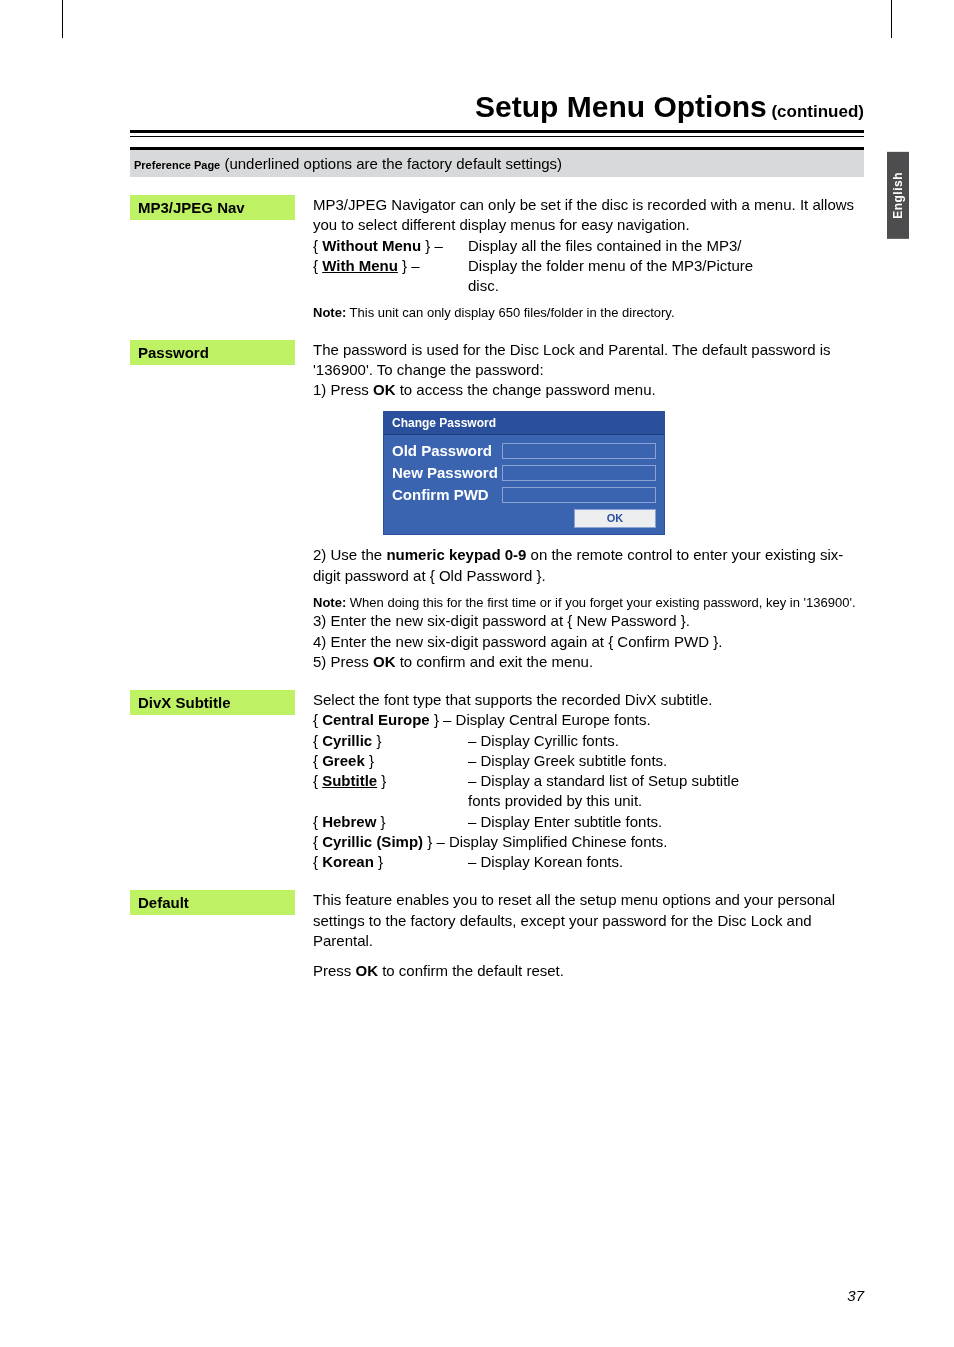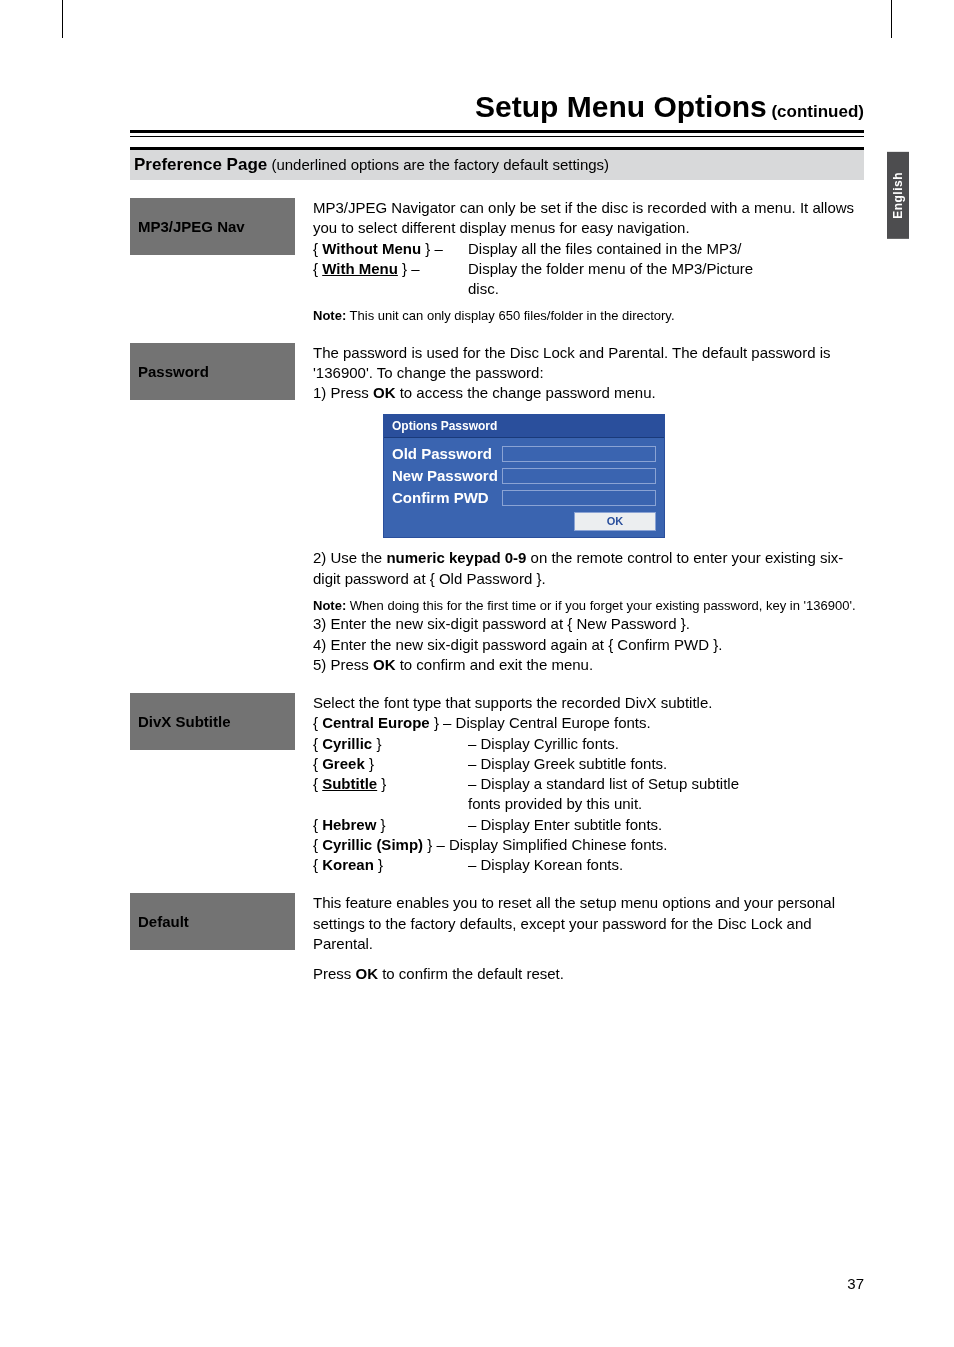--- a/index.html
+++ b/index.html
@@ -57,32 +57,32 @@
     text-align: center;
     letter-spacing: 0.5px;
   }
   .section-header {
     background: #d8d9da;
     border-top: 3px solid #000;
     padding: 5px 10px 5px 4px;
     margin-top: 10px;
     font-size: 15px;
   }
-  .section-header b { font-weight: bold; font-size: 17px;}
+  .section-header b { font-weight: bold; font-size: 11px;}
   .row {
     display: flex;
     margin-top: 18px;
   }
   .row-label {
     width: 165px;
     min-width: 165px;
-    background: #737373;
-    font-weight: bold;
-    font-size: 15px;
-    padding: 20px 8px;
+    background: #bef264;
+    font-weight: bold;
+    font-size: 15px;
+    padding: 4px 8px;
     box-sizing: border-box;
     align-self: flex-start;
   }
   .row-body {
     flex: 1;
     padding-left: 18px;
     font-size: 15px;
     line-height: 1.35;
   }
   .opt-line {
@@ -142,22 +142,23 @@
     border: 1px solid #8aa3d4;
     font-weight: bold;
     font-size: 11px;
     width: 80px;
     text-align: center;
     padding: 1px 0;
   }
   .page-num {
     position: absolute;
     right: 90px;
-    bottom: 55px;
-    font-size: 15px;
+    bottom: 43px;
+    font-size: 15px;
+    font-style: italic;
   }
   .indent-desc {
     padding-left: 155px;
   }
 </style>
 </head>
 <body>
 
 <div class="crop-mark cm-tl-v"></div>
 <div class="crop-mark cm-tr-v"></div>
@@ -192,21 +193,21 @@
     </div>
   </div>
 
   <div class="row">
     <div class="row-label">Password</div>
     <div class="row-body">
       <div>The password is used for the Disc Lock and Parental. The default password is '136900'. To change the password:</div>
       <div><span>1)  Press </span><b>OK</b><span> to access the change password menu.</span></div>
 
       <div class="pw-box">
-        <div class="pw-title">Options Password</div>
+        <div class="pw-title">Change Password</div>
         <div class="pw-body">
           <div class="pw-field-row">
             <div class="pw-field-label">Old Password</div>
             <div class="pw-field-input"></div>
           </div>
           <div class="pw-field-row">
             <div class="pw-field-label">New Password</div>
             <div class="pw-field-input"></div>
           </div>
           <div class="pw-field-row">

